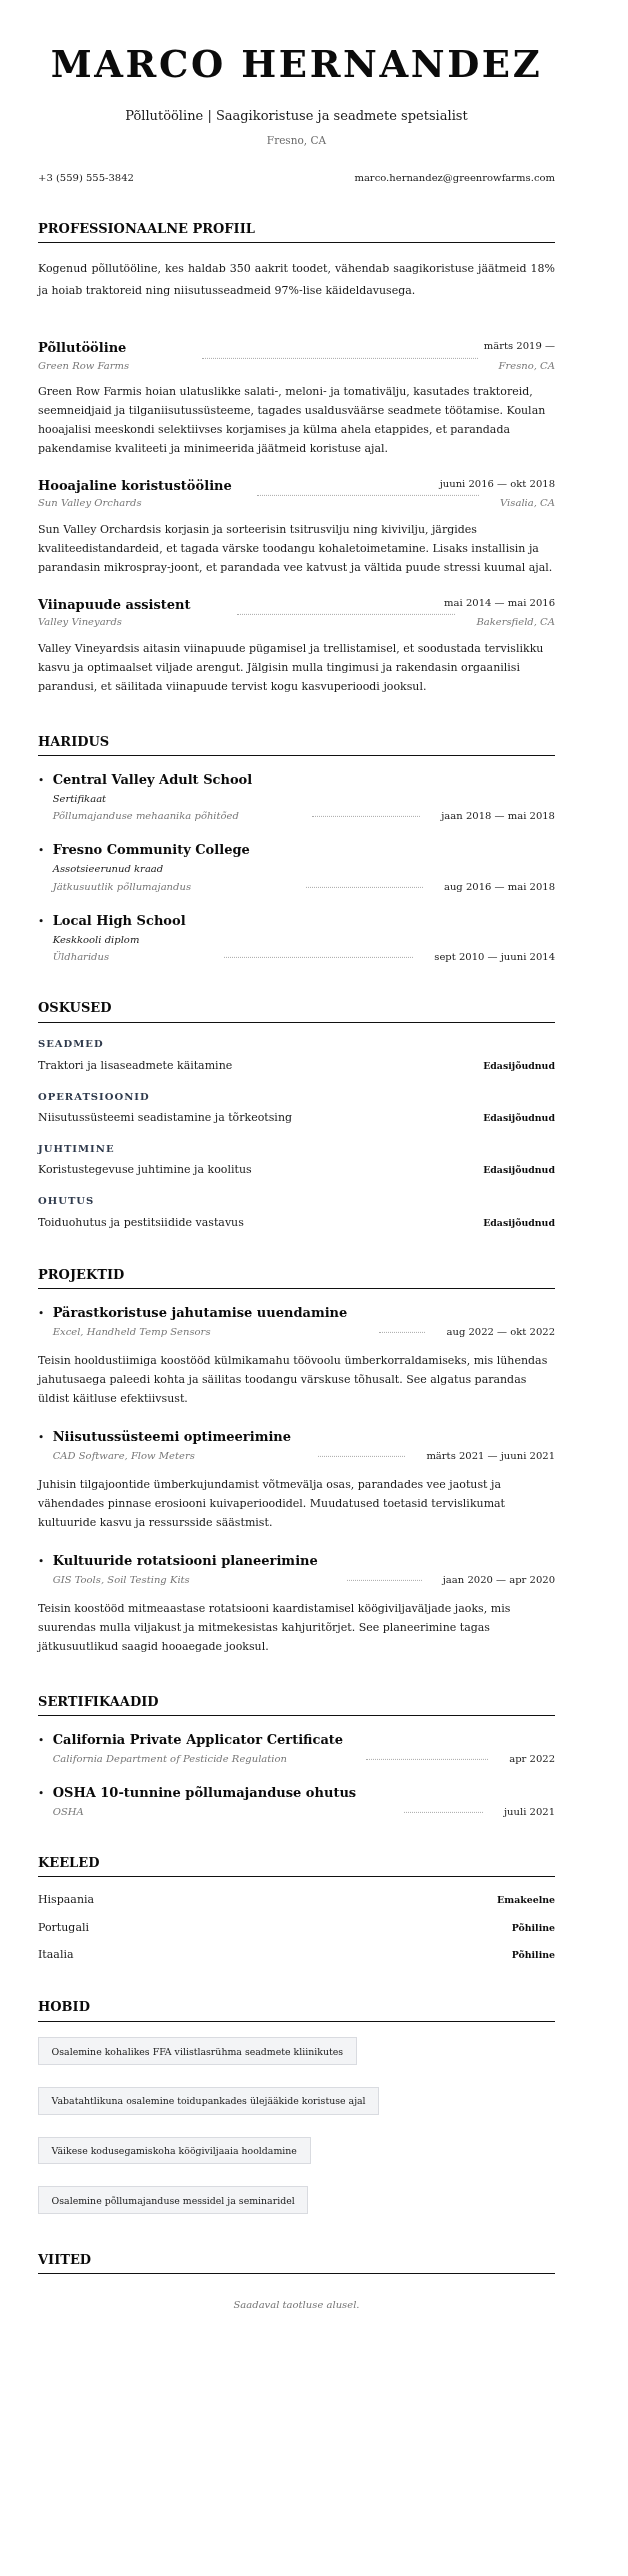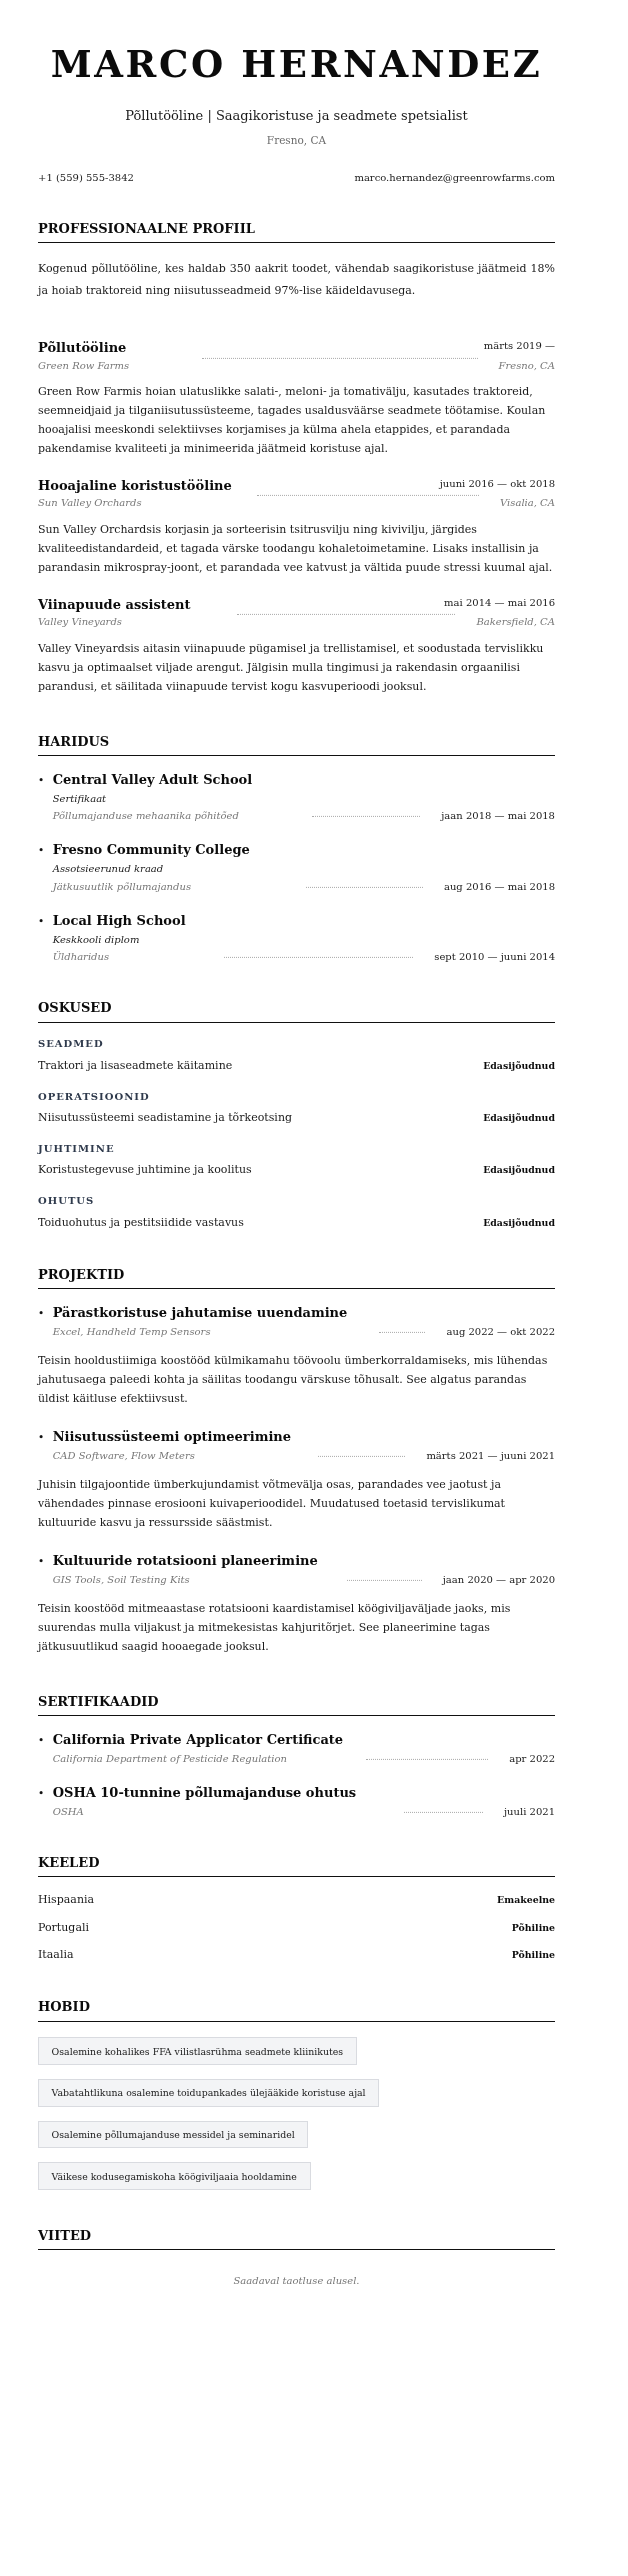--- a/index.html
+++ b/index.html
@@ -170,21 +170,21 @@
       display: flex;
       justify-content: space-between;
       align-items: baseline;
       margin-bottom: 14.7px;
     }
     .lang-row:last-child { margin-bottom: 0; }
     .lang-name { font-size: 11px; color: #1a1a1a; }
     .lang-level { font-weight: bold; font-size: 9.4px; color: #0b0b0b; }
 
     
-    .tags { display: flex; flex-direction: column; align-items: flex-start; gap: 14px; }
+    .tags { display: flex; flex-direction: column; align-items: flex-start; gap: 22px; }
     .tag {
       background: #f3f4f6;
       border: 0.5px solid #d9dbe0;
       padding: 7.3px 12.6px;
       font-size: 9.4px;
       color: #1a1a1a;
     }
 
     .refs {
       text-align: center;
@@ -197,21 +197,21 @@
 </head>
 <body>
 
 <div class="page">
 
   <header class="header">
     <h1 class="name">MARCO HERNANDEZ</h1>
     <div class="tagline">Põllutööline | Saagikoristuse ja seadmete spetsialist</div>
     <div class="location">Fresno, CA</div>
     <div class="contact-row">
-      <span>+1 (559) 555-3842</span>
+      <span>+3 (559) 555-3842</span>
       <span>marco.hernandez@greenrowfarms.com</span>
     </div>
   </header>
 
   <section class="section">
     <h2 class="section-title">PROFESSIONAALNE PROFIIL</h2>
     <p class="summary">Kogenud põllutööline, kes haldab 350 aakrit toodet, vähendab saagikoristuse jäätmeid 18% ja hoiab traktoreid ning niisutusseadmeid 97%-lise käideldavusega.</p>
   </section>
 
   <section class="section">
@@ -436,22 +436,22 @@
       <span class="lang-name">Itaalia</span>
       <span class="lang-level">Põhiline</span>
     </div>
   </section>
 
   <section class="section">
     <h2 class="section-title">HOBID</h2>
     <div class="tags">
       <span class="tag">Osalemine kohalikes FFA vilistlasrühma seadmete kliinikutes</span>
       <span class="tag">Vabatahtlikuna osalemine toidupankades ülejääkide koristuse ajal</span>
+      <span class="tag">Väikese kodusegamiskoha köögiviljaaia hooldamine</span>
       <span class="tag">Osalemine põllumajanduse messidel ja seminaridel</span>
-      <span class="tag">Väikese kodusegamiskoha köögiviljaaia hooldamine</span>
     </div>
   </section>
 
   <section class="section">
     <h2 class="section-title">VIITED</h2>
     <p class="refs">Saadaval taotluse alusel.</p>
   </section>
 
 </div>
 

